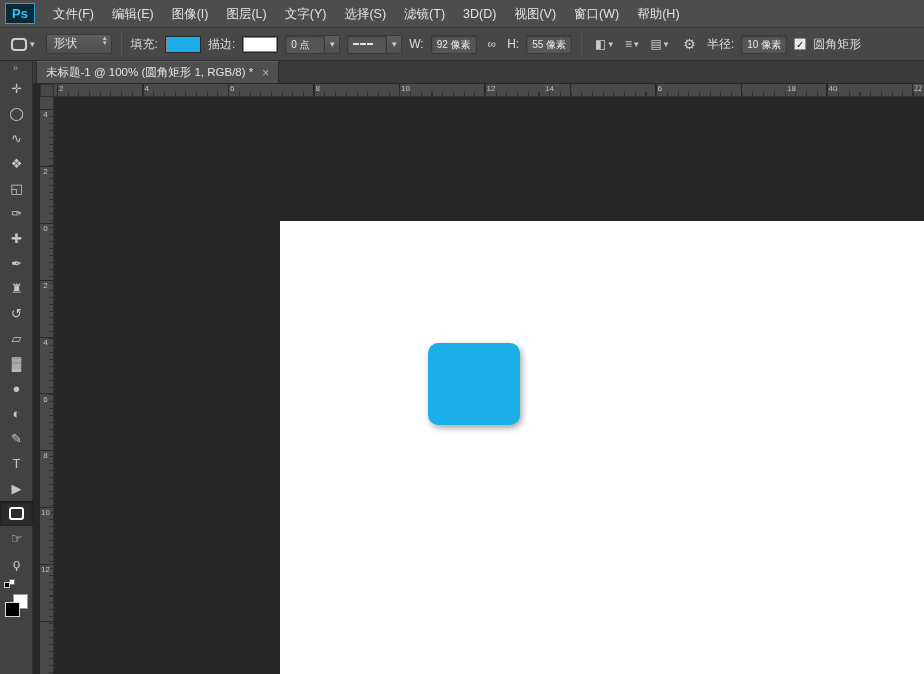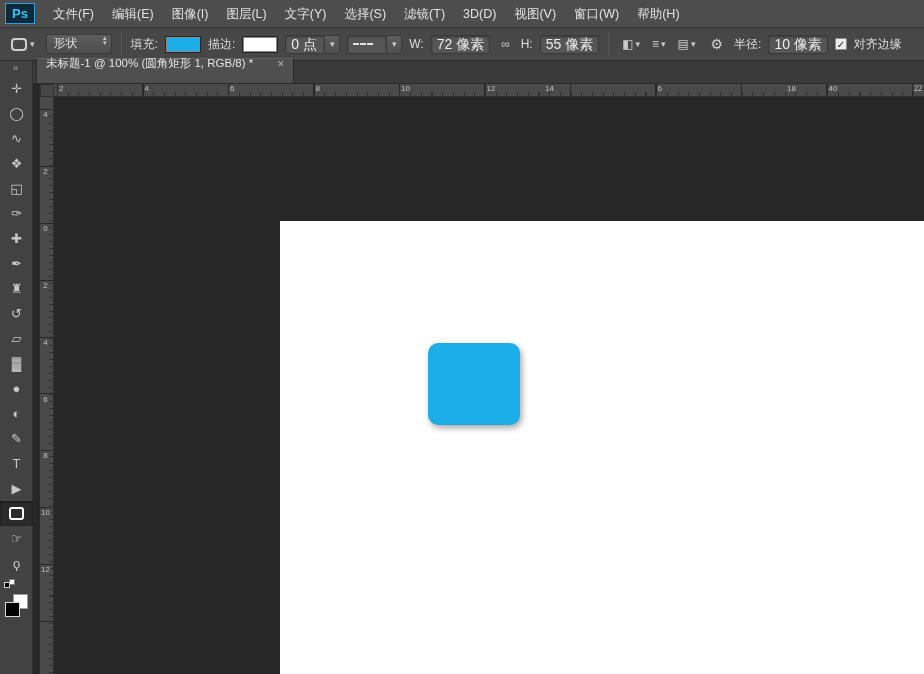--- a/index.html
+++ b/index.html
@@ -34,21 +34,21 @@
   .tp-ico { width:16px; height:13px; border:2px solid #cfcfcf; border-radius:4px; display:inline-block; }
   .caret { font-size:9px; color:#cccccc; line-height:9px; }
   .sel {
     display:flex; align-items:flex-start; justify-content:space-between;
     width:66px; height:20px; padding:0 4px 0 7px;
     background:linear-gradient(#5d5d5d,#4e4e4e); border:1px solid #393939; border-radius:2px;
   }
   .spin { display:flex; flex-direction:column; line-height:5px; font-size:7px; color:#c9c9c9; }
   .swatch { width:36px; height:17px; display:inline-block; border:1px solid #262626; box-shadow:inset 0 0 0 1px #8a8a8a; }
   .vbox {
-    height:19px; line-height:17px; padding:0 5px; font-size:14px; color:#ececec;
+    height:19px; line-height:17px; padding:0 5px; font-size:10px; color:#ececec;
     background:#565656; border:1px solid #3a3a3a; border-radius:2px;
     box-shadow:inset 0 1px 2px rgba(0,0,0,.35); display:inline-flex; align-items:center;
   }
   .combo { display:inline-flex; align-items:stretch; }
   .combo .vbox { border-radius:2px 0 0 2px; min-width:40px; }
   .combo-caret {
     width:15px; display:flex; align-items:center; justify-content:center;
     background:linear-gradient(#5d5d5d,#4e4e4e); border:1px solid #3a3a3a; border-left:none;
     border-radius:0 2px 2px 0; font-size:9px; color:#ccc;
   }
@@ -63,21 +63,21 @@
     color:#161616; font-size:10px; line-height:11px; text-align:center; display:inline-block;
   }
   
   .tabbar {
     position:absolute; left:33px; top:61px; right:0; height:23px;
     background:#3a3a3a; border-bottom:1px solid #2a2a2a;
     display:flex; align-items:flex-end; padding-left:3px;
   }
   .tab {
     height:22px; background:#4f4f4f; border:1px solid #2b2b2b; border-bottom:none;
-    border-top-color:#616161; display:flex; align-items:flex-end; gap:24px; padding:12px 9px;
+    border-top-color:#616161; display:flex; align-items:center; gap:9px; padding:0 9px;
     font-size:11.5px; color:#e3e3e3;
   }
   .tab-close { color:#b5b5b5; font-size:12px; }
   
   .toolbar {
     position:absolute; left:0; top:61px; bottom:0; width:33px;
     background:#424242; border-right:1px solid #313131;
   }
   .tb-top { height:15px; line-height:14px; text-align:center; color:#b3b3b3; font-size:9px; letter-spacing:1px; }
   .tool {
@@ -169,21 +169,21 @@
       <span class="vbox">0 点</span>
       <span class="combo-caret">▾</span>
     </span>
     <span class="combo">
       <span class="vbox">
           <span class="dash-line"></span>
         </span>
       <span class="combo-caret">▾</span>
     </span>
     <span class="lbl">W:</span>
-    <span class="vbox">72 像素</span>
+    <span class="vbox">92 像素</span>
     <span class="icon-btn">∞</span>
     <span class="lbl">H:</span>
     <span class="vbox">55 像素</span>
     <span class="sep"></span>
     <span id="path-buttons" style="display:inline-flex;gap:4px;">
         <span class="icon-btn">
           <span>◧</span>
           <span class="caret">▾</span>
         </span>
         <span class="icon-btn">
@@ -192,21 +192,21 @@
         </span>
         <span class="icon-btn">
           <span>▤</span>
           <span class="caret">▾</span>
         </span>
       </span>
     <span class="icon-btn gear">⚙</span>
     <span class="lbl">半径:</span>
     <span class="vbox">10 像素</span>
     <span class="cb">✓</span>
-    <span class="lbl">对齐边缘</span>
+    <span class="lbl">圆角矩形</span>
   </div>
 
   <div class="tabbar">
     <div class="tab">
       <span>未标题-1 @ 100% (圆角矩形 1, RGB/8) *</span>
       <span class="tab-close">×</span>
     </div>
   </div>
 
   <div class="main-bg">

